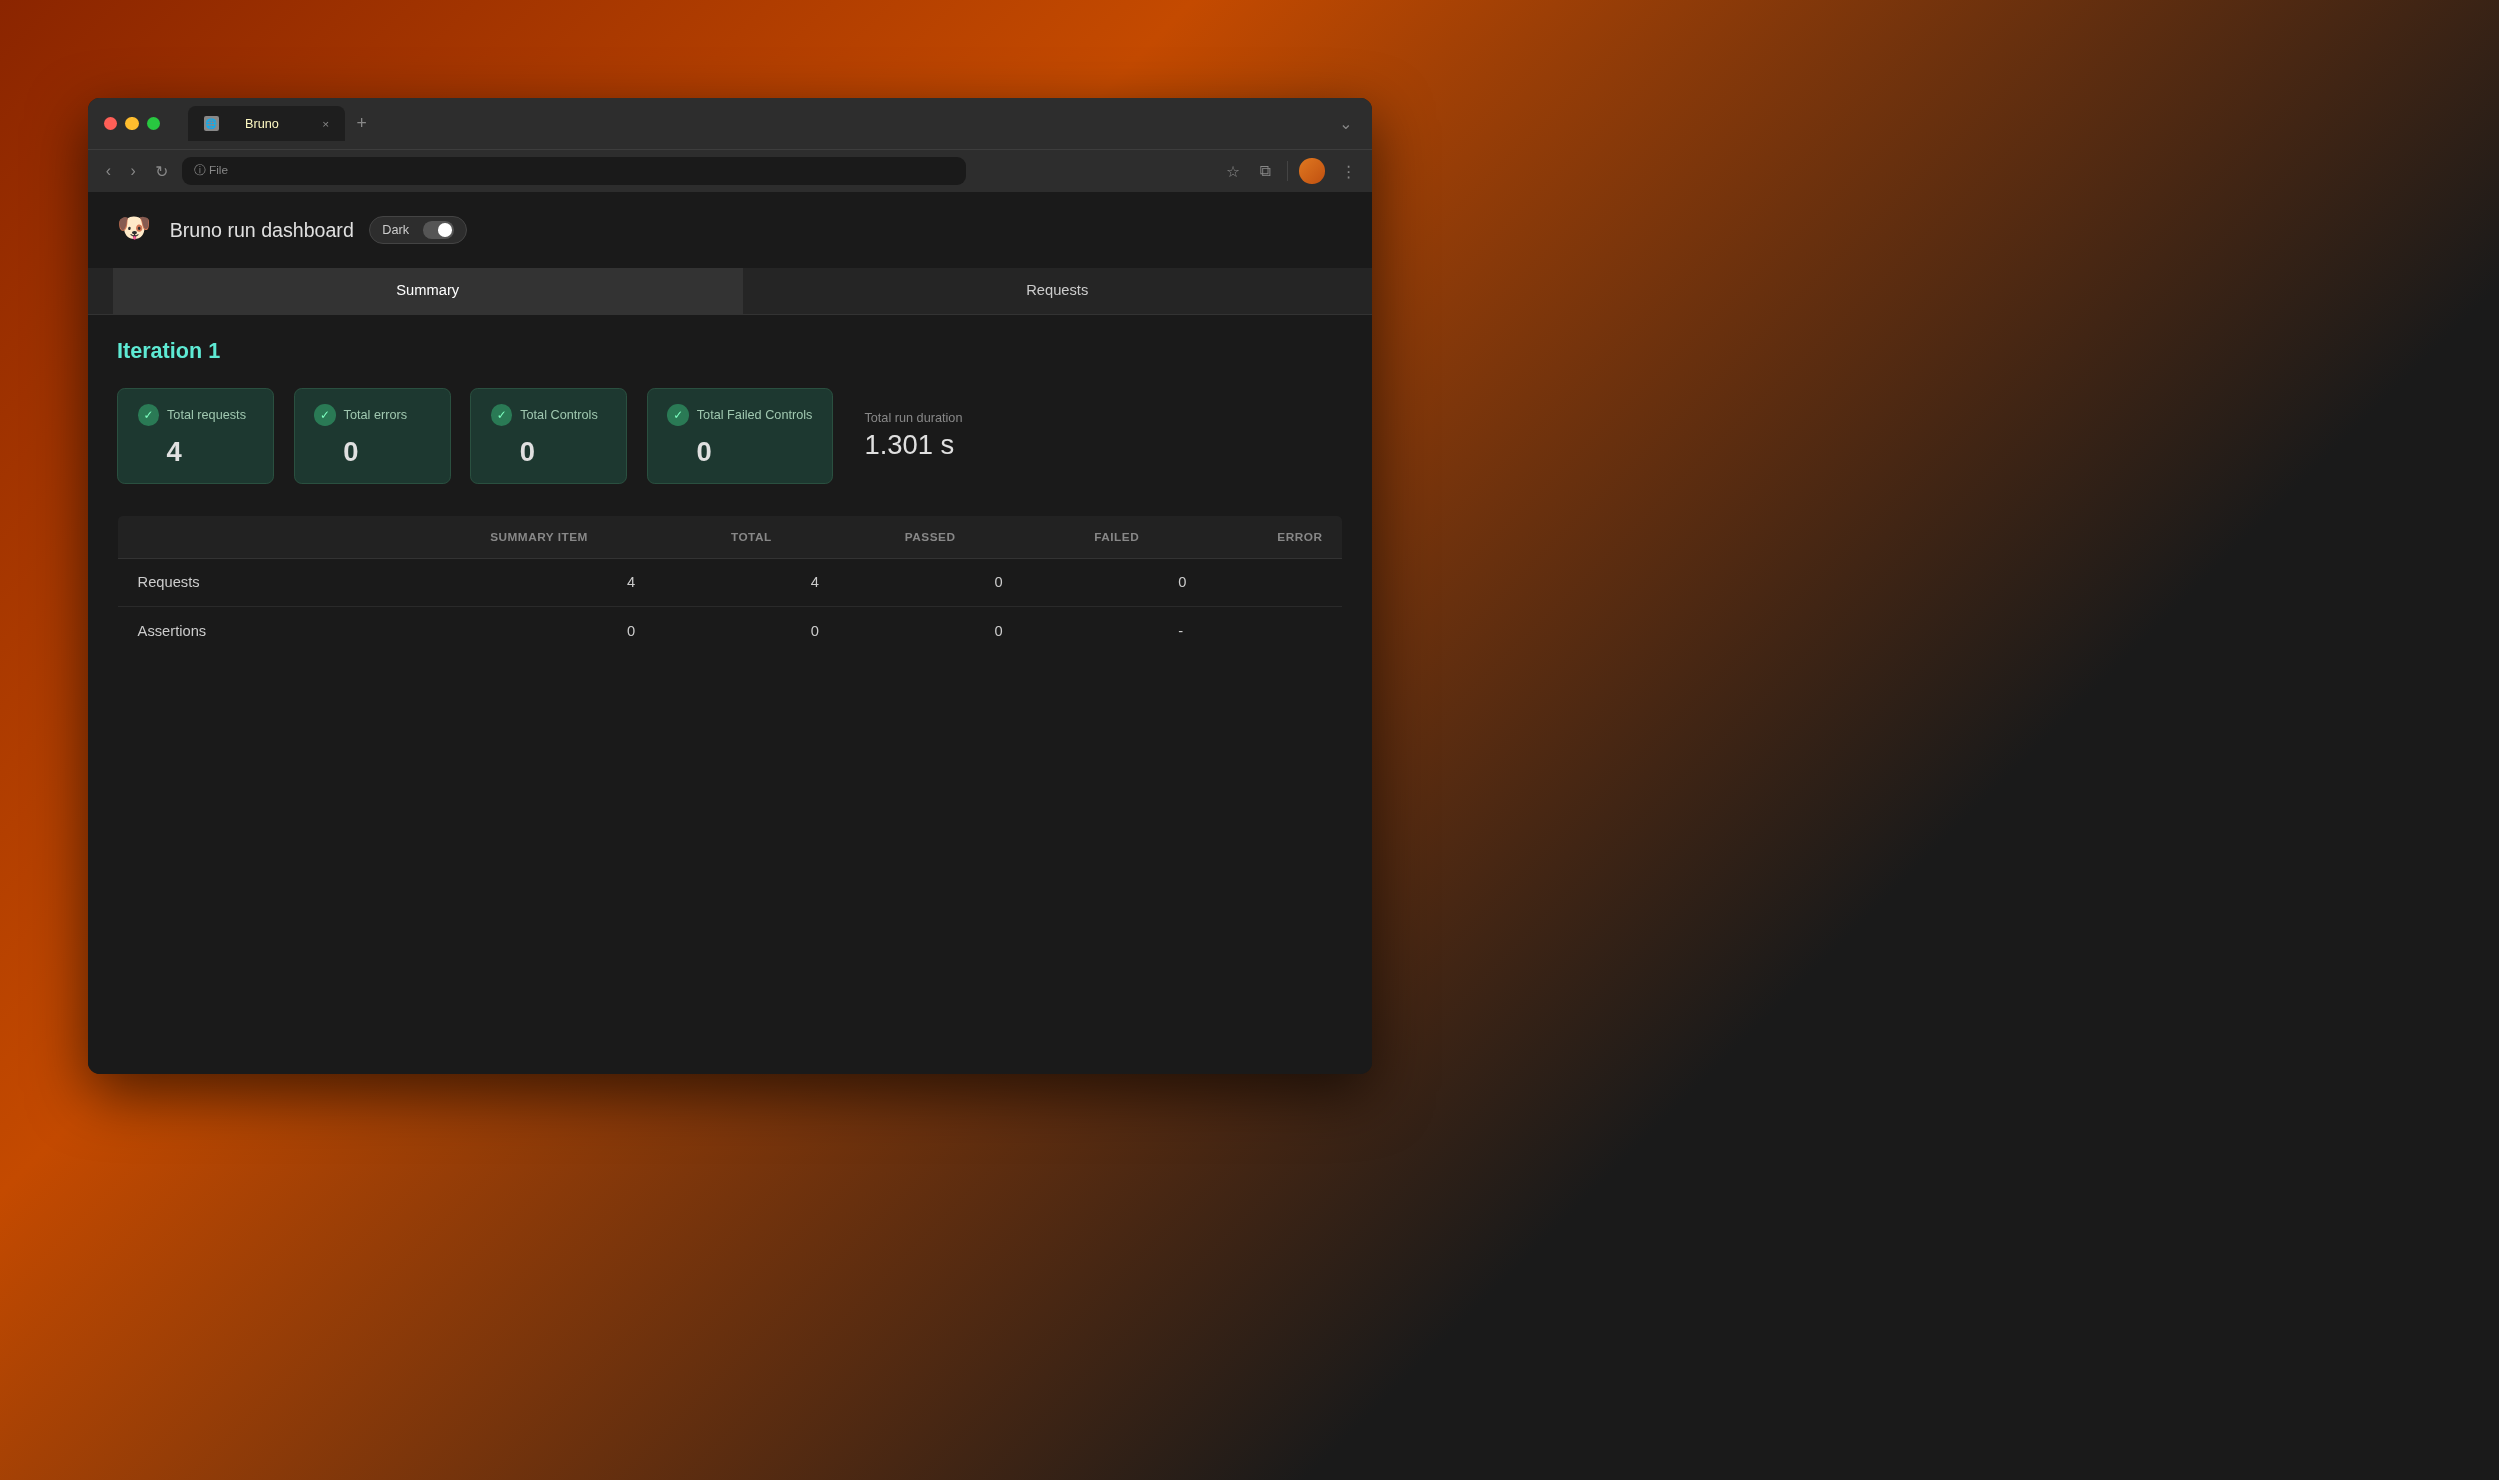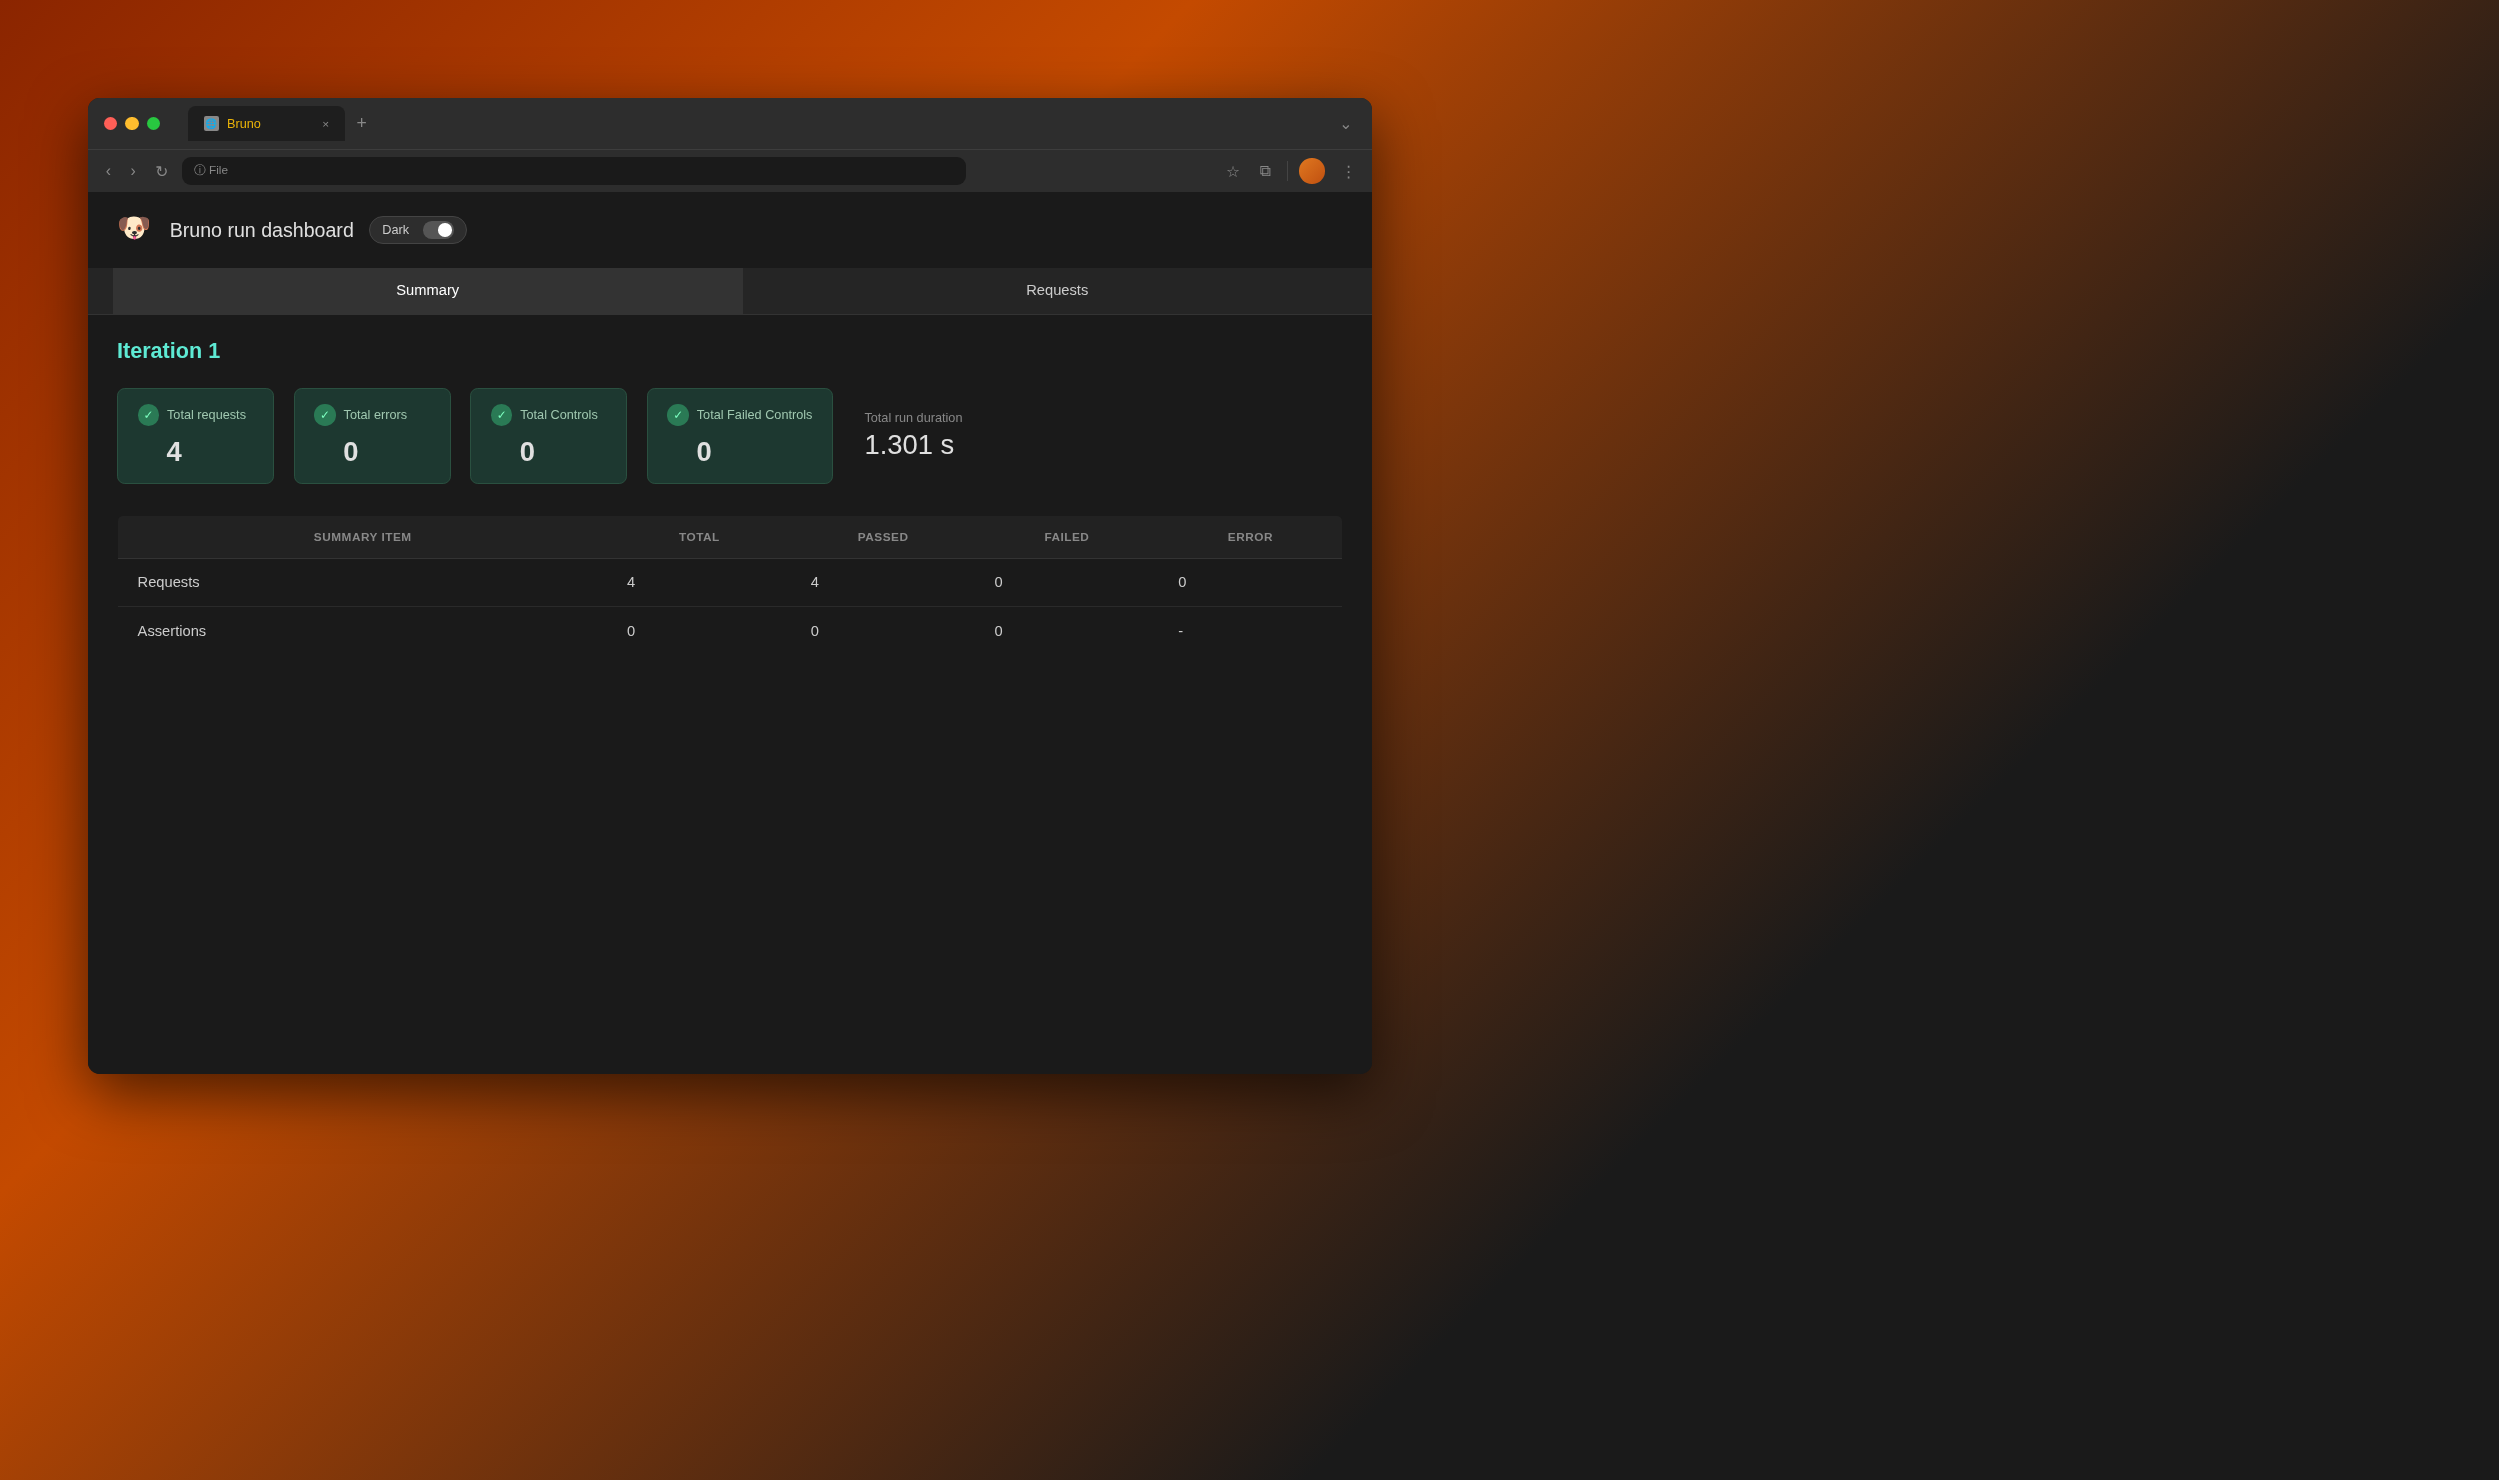--- a/index.html
+++ b/index.html
@@ -72,22 +72,23 @@
       background: #888;
       border-radius: 2px;
       font-size: 9.8px;
       display: flex;
       align-items: center;
       justify-content: center;
       color: white;
     }
 
     .tab-title {
-      color: #eab308;
+      color: #fef9c3;
       font-size: 12.7px;
+      margin-left: 18px;
     }
 
     .tab-close {
       color: #888;
       font-size: 11.8px;
       margin-left: auto;
       cursor: pointer;
     }
 
     .tab-new {
@@ -341,21 +342,21 @@
       overflow: hidden;
     }
 
     .summary-table th {
       background: #222;
       color: #888;
       font-size: 11.8px;
       font-weight: 600;
       text-transform: uppercase;
       padding: 13.7px 19.6px;
-      text-align: center;
+      text-align: right;
       letter-spacing: 0.5px;
       border-bottom: 1px solid #333;
     }
 
     .summary-table td {
       padding: 15.7px 19.6px;
       color: #ccc;
       font-size: 14.7px;
       border-bottom: 1px solid #2a2a2a;
     }

